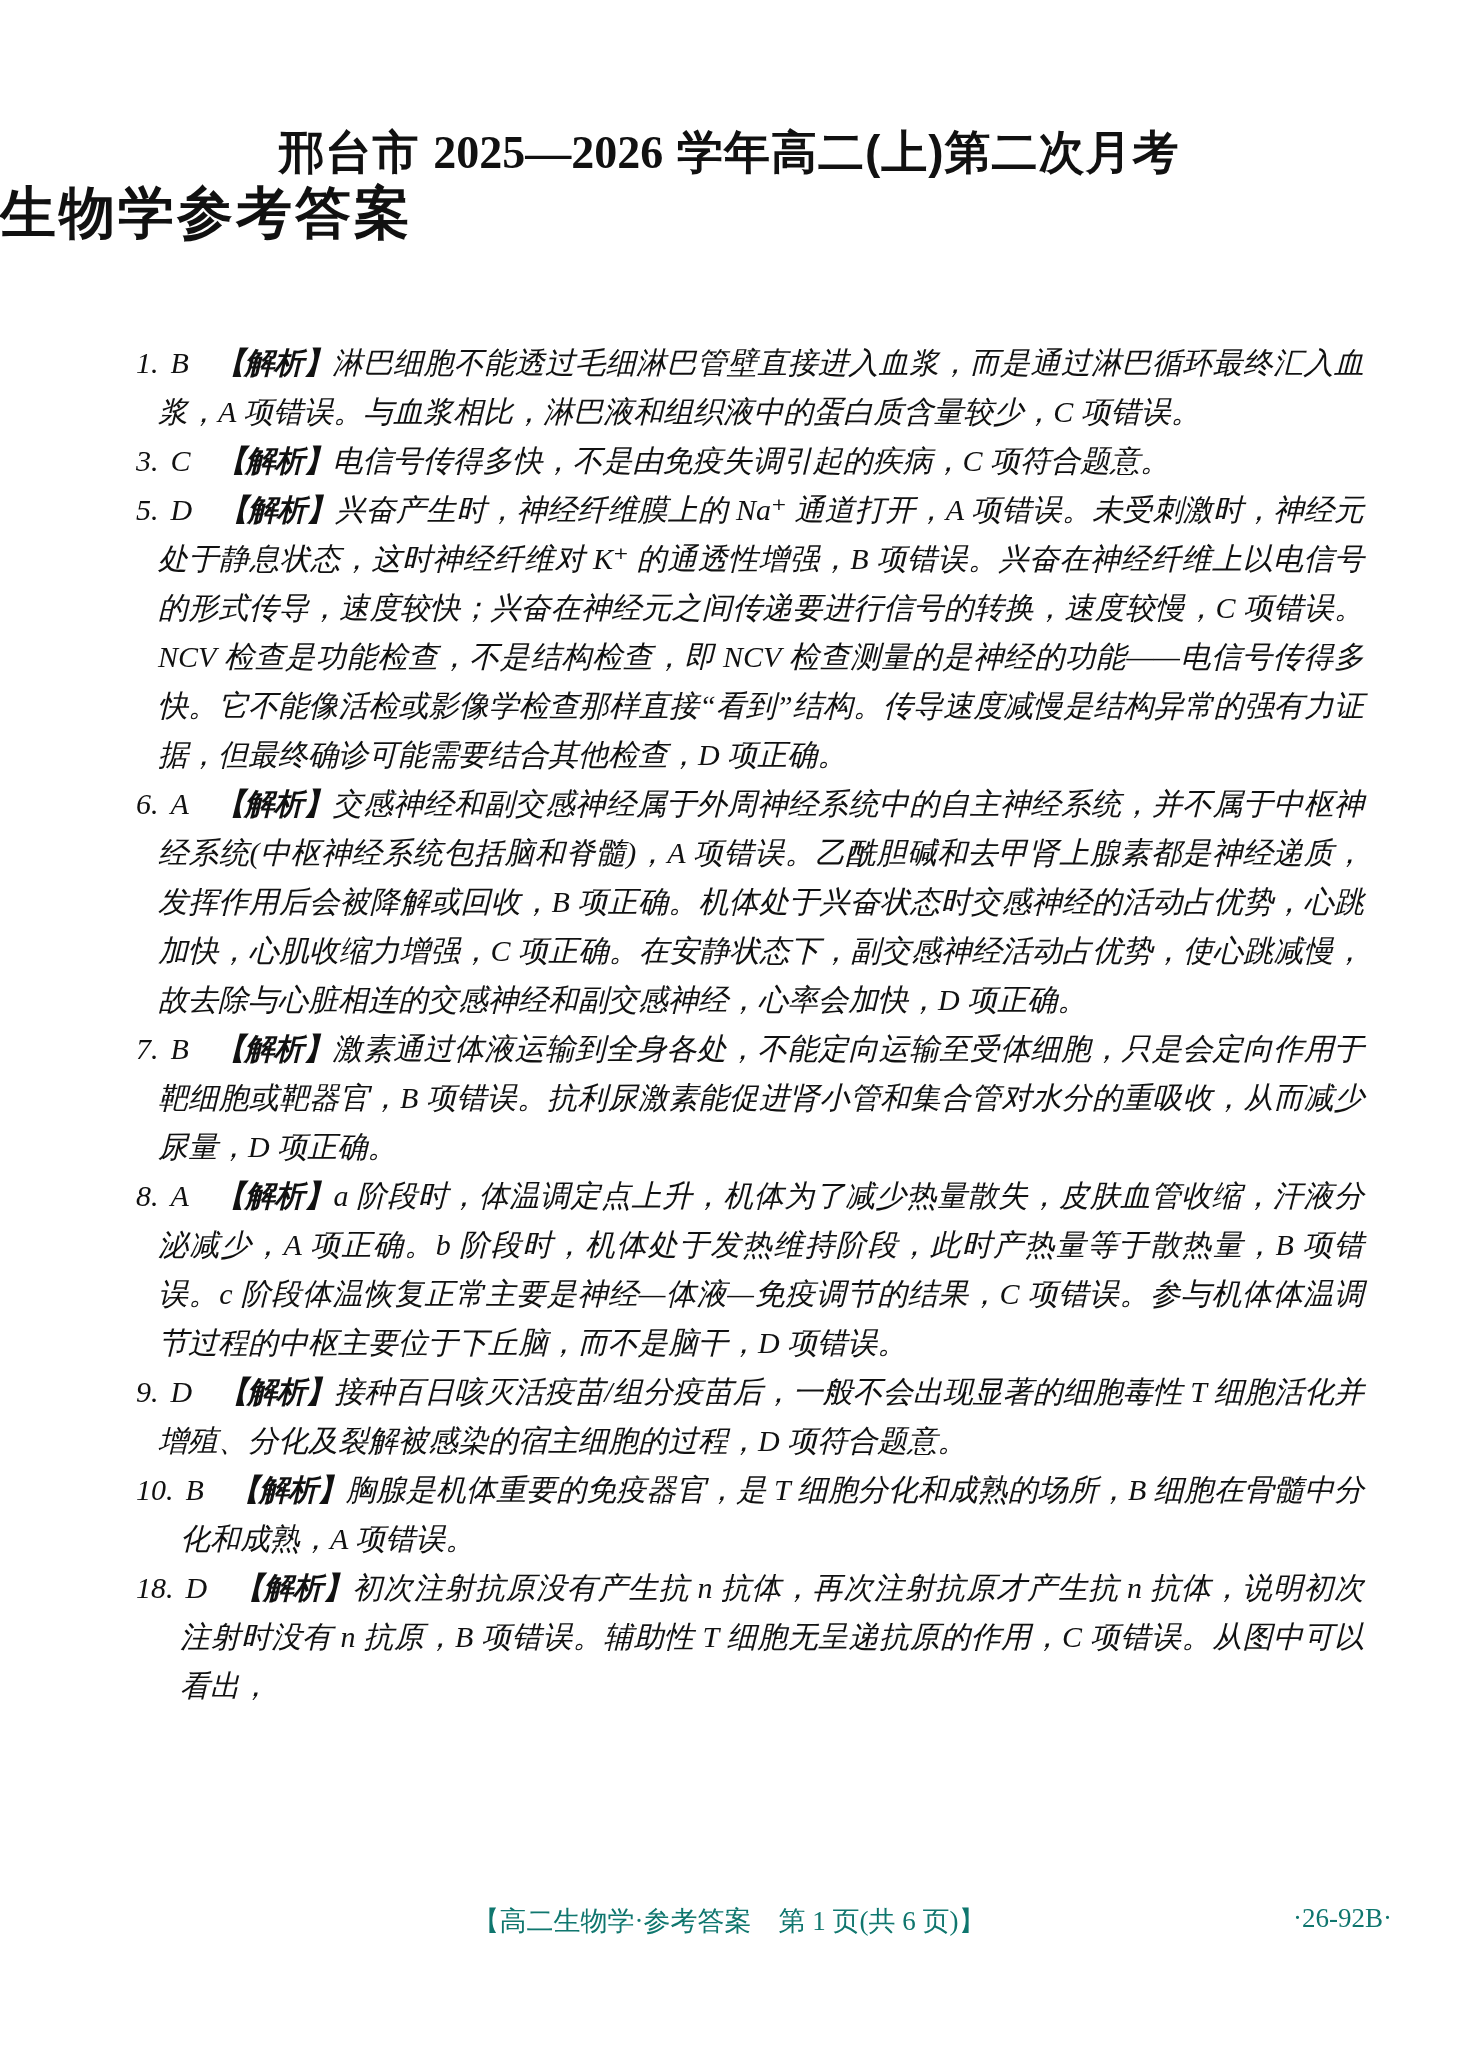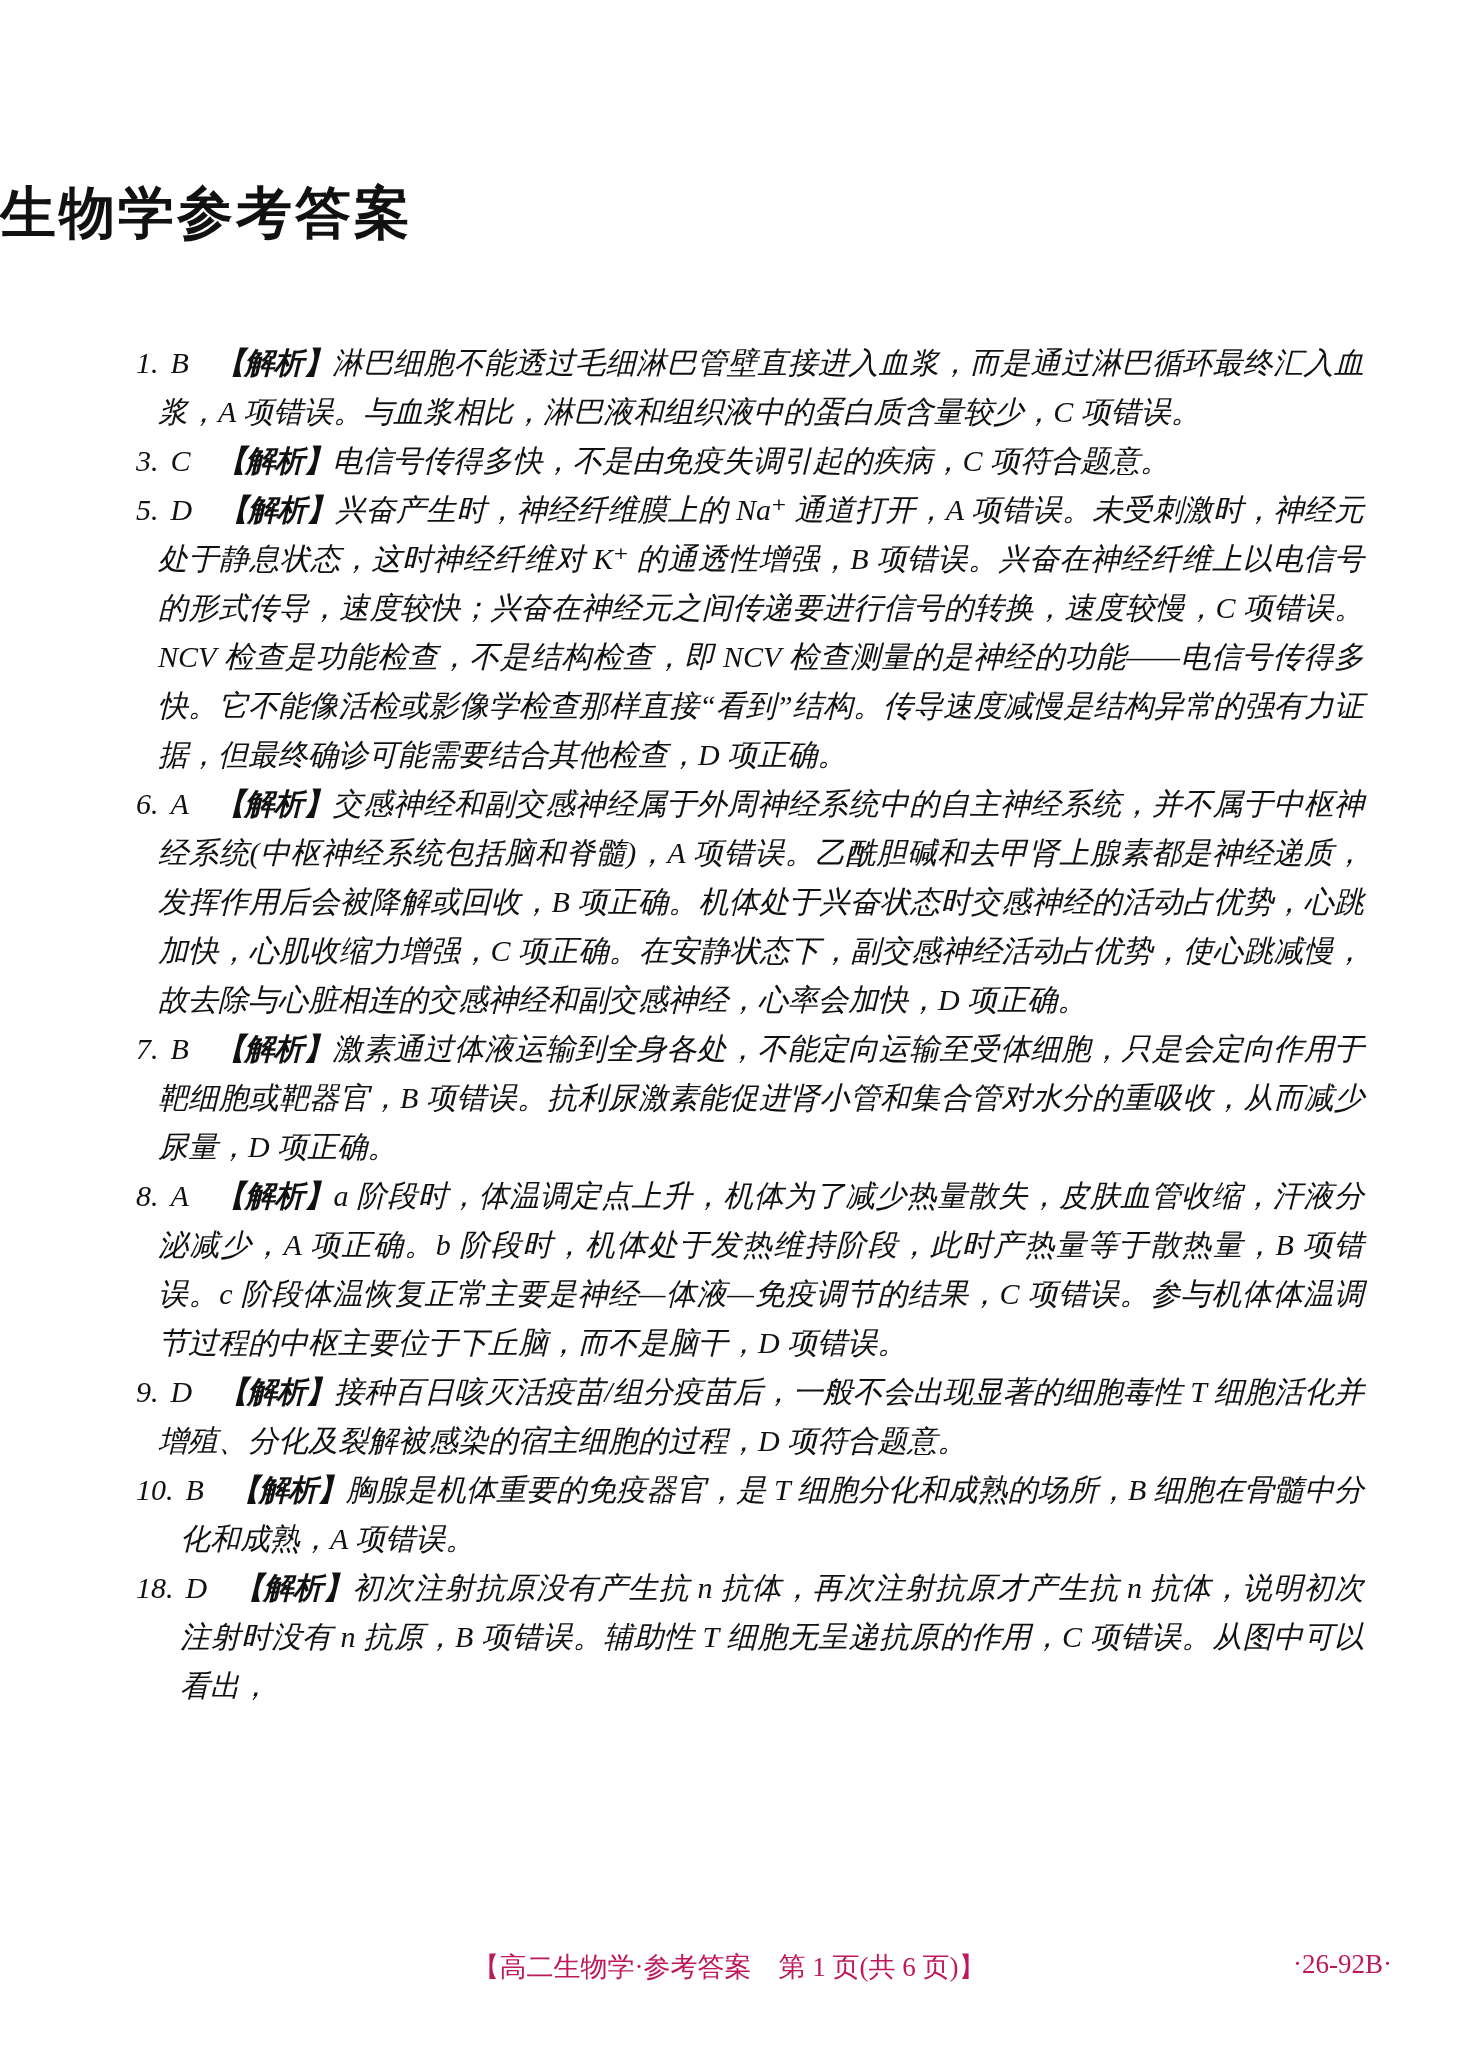--- a/index.html
+++ b/index.html
@@ -69,44 +69,45 @@
     margin-left: 12px;
   }
   .item .tag {
     margin-left: 26px;
     font-family: "Liberation Sans", "DejaVu Sans", sans-serif;
     font-weight: 700;
     letter-spacing: -1px;
   }
   .footer {
     position: absolute;
-    top: 1949px;
+    top: 1903px;
     left: 0;
     right: 0;
     height: 40px;
     font-size: 27px;
-    color: #be185d;
+    color: #0f766e;
   }
   .footer-center {
     display: block;
     text-align: center;
     width: 100%;
   }
   .footer-right {
     position: absolute;
     top: 0;
     right: 66px;
     margin-left: 28px;
   }
 </style>
 </head>
 <body>
 
 <div class="page">
 
+  <div class="title-line1"><span>邢台市 </span><span class="year">2025—2026</span><span> 学年高二(上)第二次月考</span></div>
 
   <div class="title-line2">生物学参考答案</div>
 
   <div class="answers">
 
     <div class="item"><span class="num">1.</span><span class="ans">B</span><span class="tag">【解析】</span><span class="exp">淋巴细胞不能透过毛细淋巴管壁直接进入血浆，而是通过淋巴循环最终汇入血浆，A 项错误。与血浆相比，淋巴液和组织液中的蛋白质含量较少，C 项错误。</span></div>
 
 
     <div class="item"><span class="num">3.</span><span class="ans">C</span><span class="tag">【解析】</span><span class="exp">电信号传得多快，不是由免疫失调引起的疾病，C 项符合题意。</span></div>
 

